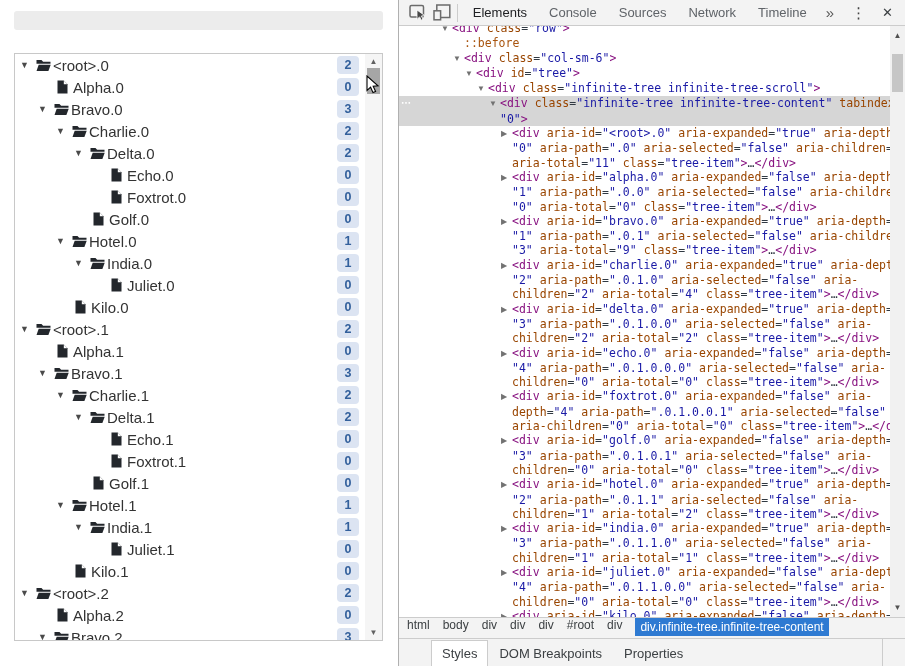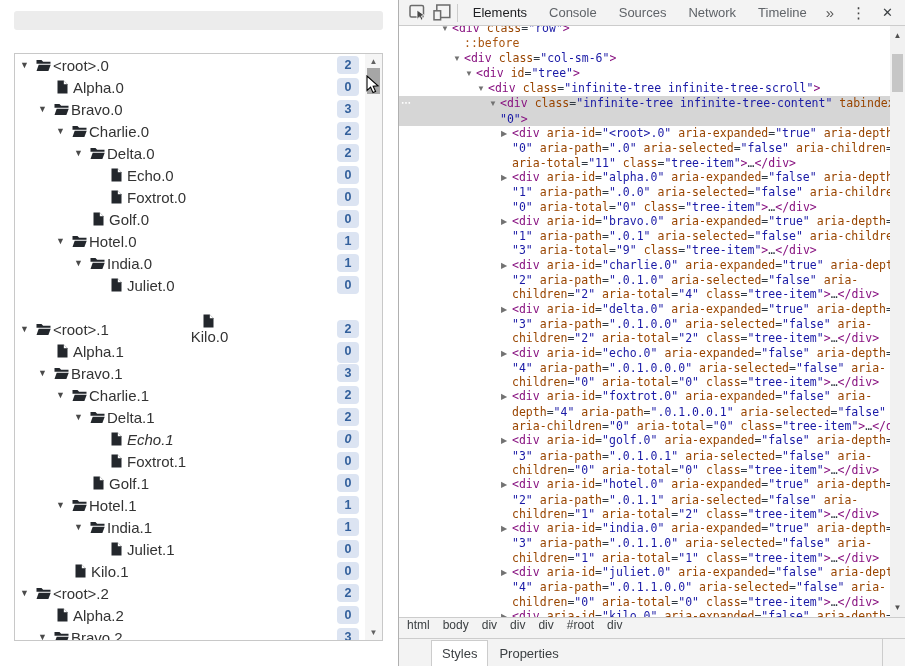--- a/index.html
+++ b/index.html
@@ -203,21 +203,21 @@
             <span class="tslot"></span>
             <span class="ticon file">
               <svg width="11" height="14" viewBox="0 0 11 14">
                 <path d="M0.5 0.5 h6.3 l3.7 3.7 v9.3 h-10 Z" fill="#23272c"></path>
                 <path d="M6.8 0.5 l3.7 3.7 h-3.7 Z" fill="#ffffff"></path>
               </svg>
             </span>
             <span class="tlabel">Juliet.0</span>
             <span class="tbadge">0</span>
           </div>
-          <div class="trow" style="padding-left: 39px; flex-direction: column;">
+          <div class="trow" style="padding-left: 39px;">
             <span class="tslot"></span>
             <span class="ticon file">
               <svg width="11" height="14" viewBox="0 0 11 14">
                 <path d="M0.5 0.5 h6.3 l3.7 3.7 v9.3 h-10 Z" fill="#23272c"></path>
                 <path d="M6.8 0.5 l3.7 3.7 h-3.7 Z" fill="#ffffff"></path>
               </svg>
             </span>
             <span class="tlabel">Kilo.0</span>
             <span class="tbadge">0</span>
           </div>
@@ -269,21 +269,21 @@
             <span class="tslot"><span class="tgl">▼</span></span>
             <span class="ticon folder">
               <svg width="15" height="13" viewBox="0 0 15 13">
                 <path d="M0.5 1 h5 l1.6 1.8 h7.4 v1.9 H0.5 Z" fill="#23272c"></path>
                 <path d="M0.5 12 L2.7 5.7 h12 L12.4 12 Z" fill="#23272c"></path>
               </svg>
             </span>
             <span class="tlabel">Delta.1</span>
             <span class="tbadge">2</span>
           </div>
-          <div class="trow" style="padding-left: 75px; font-style: italic;">
+          <div class="trow" style="padding-left: 75px;">
             <span class="tslot"></span>
             <span class="ticon file">
               <svg width="11" height="14" viewBox="0 0 11 14">
                 <path d="M0.5 0.5 h6.3 l3.7 3.7 v9.3 h-10 Z" fill="#23272c"></path>
                 <path d="M6.8 0.5 l3.7 3.7 h-3.7 Z" fill="#ffffff"></path>
               </svg>
             </span>
             <span class="tlabel">Echo.1</span>
             <span class="tbadge">0</span>
           </div>
@@ -481,22 +481,24 @@
     </div>
 
     <div id="dt-crumbs">
         <span class="crumb">html</span>
         <span class="crumb">body</span>
         <span class="crumb">div</span>
         <span class="crumb">div</span>
         <span class="crumb">div</span>
         <span class="crumb">#root</span>
         <span class="crumb">div</span>
+        <span class="crumb sel">div.infinite-tree.infinite-tree-content</span>
       </div>
 
     <div id="dt-sidebar">
         <span class="stab active">Styles</span>
+        <span class="stab">DOM Breakpoints</span>
         <span class="stab">Properties</span>
       </div>
     <div id="sb-divider"></div>
   </div>
 
 </div>
 
 </body></html>

